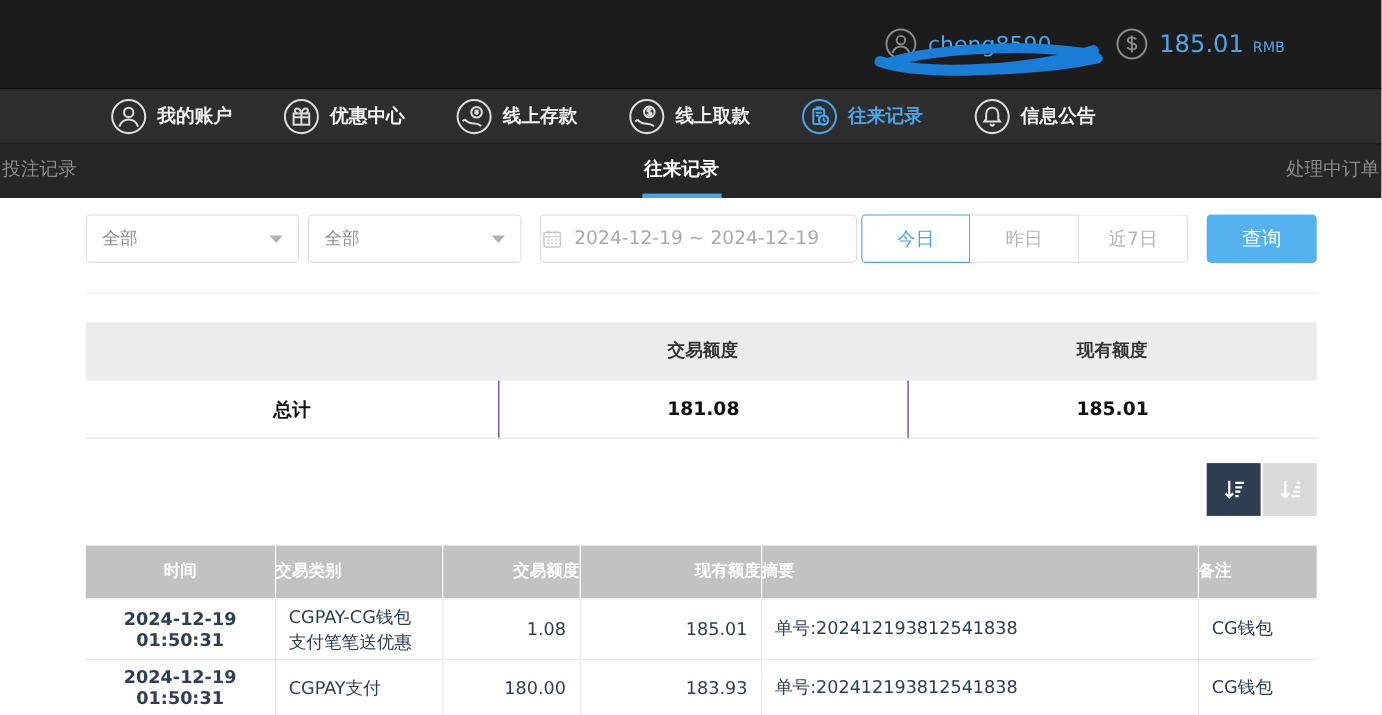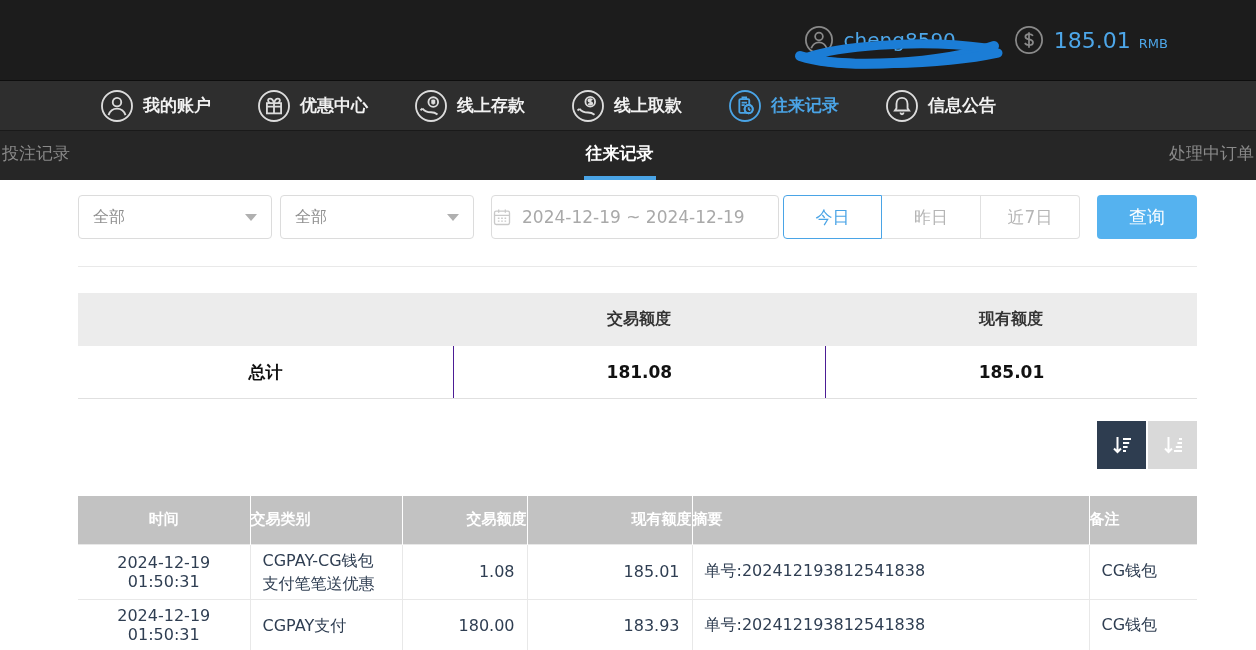--- a/index.html
+++ b/index.html
@@ -96,21 +96,21 @@
   .sort-btn.asc { background: #d9d9d9; }
   .sort-btn svg { width: 24px; height: 24px; color: #fff; }
 
   
   .data-table { margin-top: 27px; width: 100%; border-collapse: collapse; }
   .data-table th { background: #c2c2c2; color: #fff; font-size: 15px; font-weight: bold;
     height: 48px; border-right: 1px solid #fff; }
   .data-table th:last-child { border-right: none; }
   .data-table td { height: 52px; font-size: 16px; color: #2f3e52;
     border: 1px solid #e8e8e8; padding: 4px 12px; background: #fff; }
-  .data-table tr td:first-child { border-left: none; }
+  .data-table tr td:first-child { border-left: none; font-weight: bold; }
   .data-table tr td:last-child { border-right: none; }
   .col-time  { width: 172px; text-align: center; }
   .col-type  { width: 152px; text-align: left; }
   .col-amt   { width: 125px; text-align: right; }
   .col-bal   { width: 165px; text-align: right; }
   .col-sum   { width: 397px; text-align: left; }
   .col-note  { width: 108px; text-align: left; }
   td.col-time { text-align: center; }
   td.col-type { line-height: 1.45; }
 </style>

